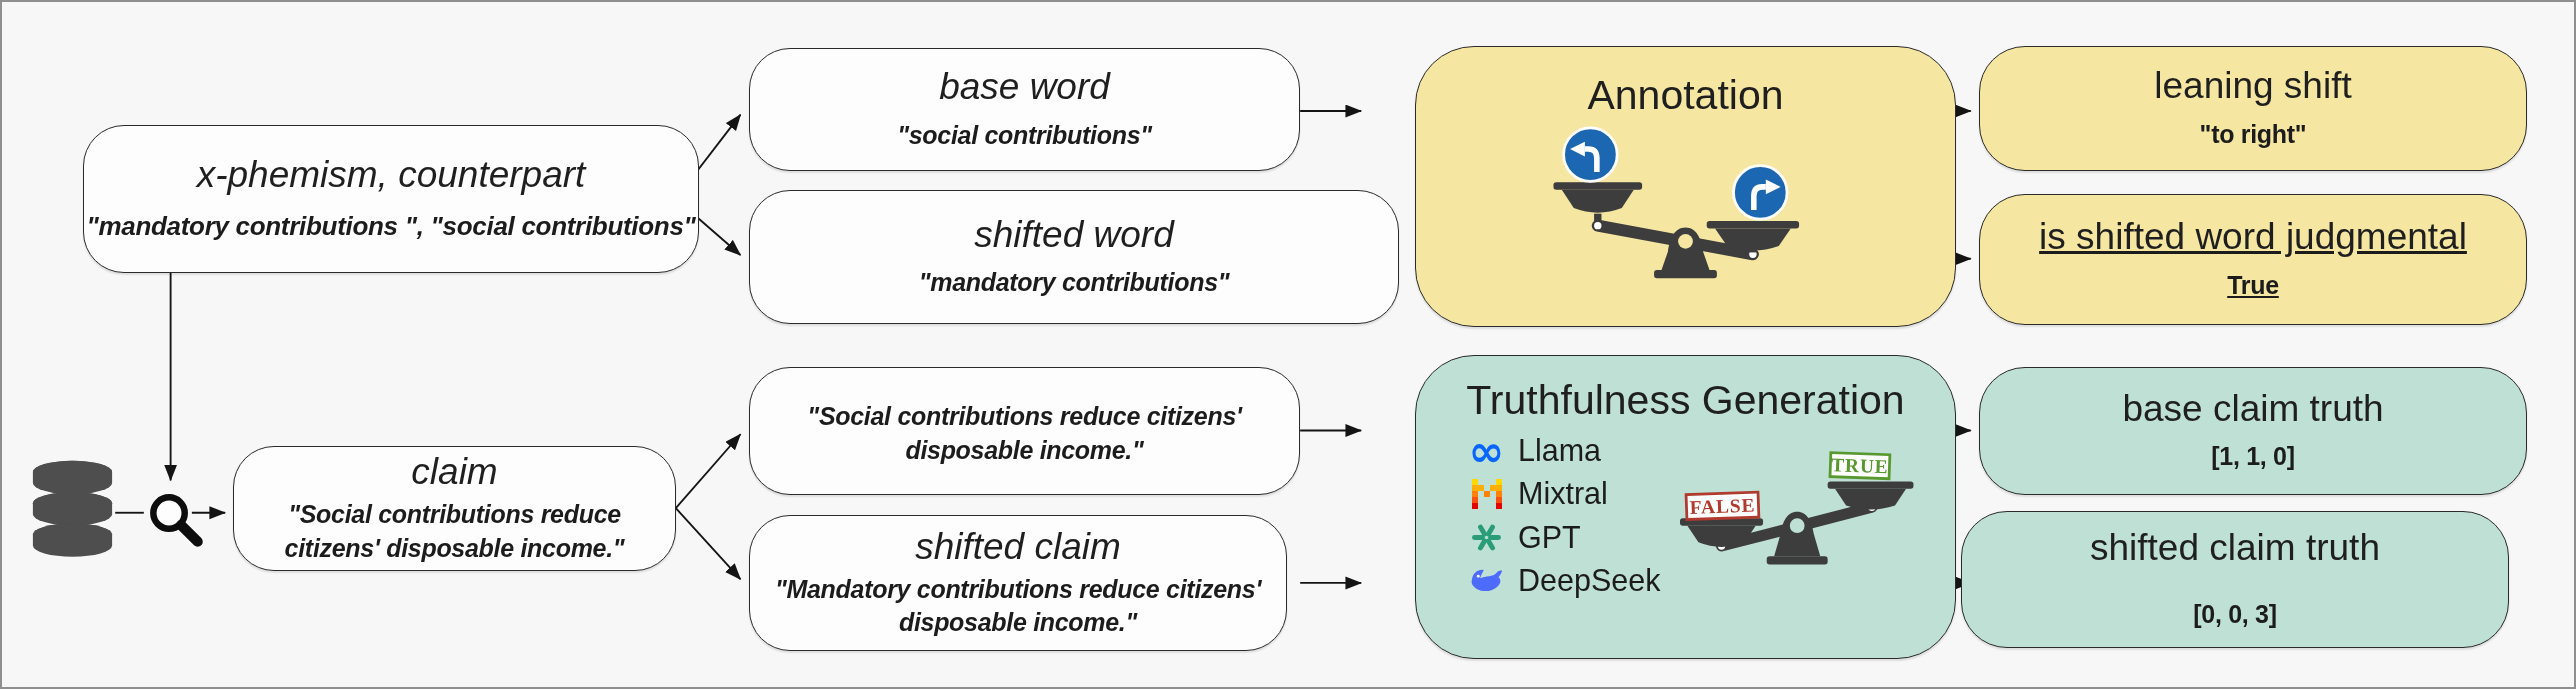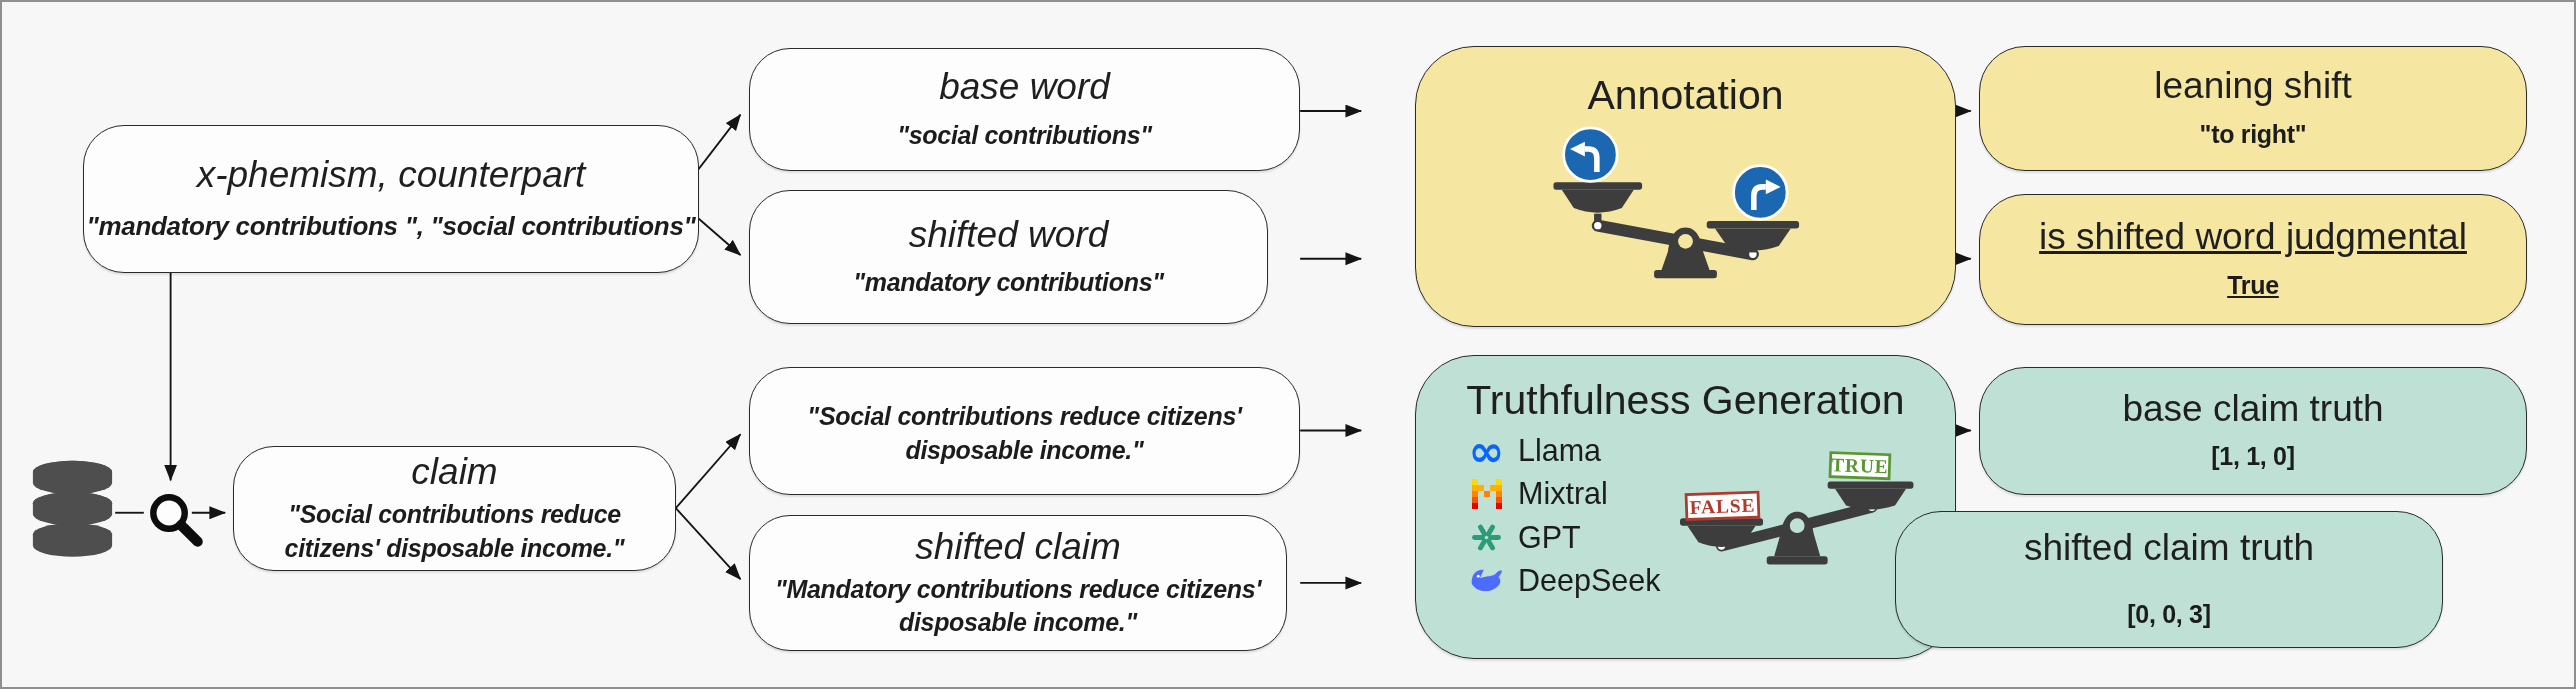--- a/index.html
+++ b/index.html
@@ -24,32 +24,32 @@
   .title{font-size:37px;line-height:1.12;color:#1f1f1f;}
   .title--big{font-size:41px;}
   .value{font-size:25px;font-weight:700;margin-top:11px;line-height:1.35;letter-spacing:-0.3px;}
   .value--wide{max-width:517px;}
   .value--narrow{max-width:397px;}
 
   
   .n-xphemism{left:57px;top:123px;width:616px;height:148px;gap:3.7px;margin-left:24px;}
   .n-xphemism .value{font-size:26px;margin-top:9.2px;}
   .n-base-word{left:747px;top:46px;width:551px;height:123px;}
-  .n-shifted-word{left:747px;top:188px;width:519px;height:134px;}
+  .n-shifted-word{left:747px;top:188px;width:650px;height:134px;}
   .n-annotation{left:1367px;top:44px;width:541px;height:281px;padding-top:26px;}
   .n-leaning-shift{left:1977px;top:44px;width:548px;height:125px;text-align:center;}
   .n-judgmental{left:1977px;top:192px;width:548px;height:131px;text-decoration:underline;}
   .n-claim{left:231px;top:444px;width:443px;height:125px;}
   .n-claim .value{margin-top:5.5px;}
   .n-base-claim{left:747px;top:365px;width:551px;height:128px;}
   .n-base-claim .value,.n-shifted-claim .value{margin-top:5.5px;}
   .n-shifted-claim{left:747px;top:513px;width:538px;height:136px;}
   .n-truthfulness{left:1367px;top:353px;width:541px;height:304px;padding-top:22px;}
   .n-base-claim-truth{left:1977px;top:365px;width:548px;height:128px;}
-  .n-shifted-claim-truth{left:1893px;top:509px;width:548px;height:137px;gap:19px;}
+  .n-shifted-claim-truth{left:1959px;top:509px;width:548px;height:137px;gap:19px;}
 
   .truth-row{display:flex;width:100%;align-items:flex-end;margin-top:9.2px;}
   .model-list{display:flex;flex-direction:column;gap:8.3px;margin-left:54px;text-align:left;}
   .model-row{display:flex;align-items:center;gap:15px;font-size:30.5px;}
   .model-icon{width:33px;height:33px;display:flex;align-items:center;justify-content:center;}
   .infinity{color:var(--meta-blue);font-family:"DejaVu Sans",sans-serif;font-weight:700;
             font-size:43px;line-height:28px;}
   .anno-scale{margin-top:5.5px;}
   .truth-scale{margin-left:auto;margin-right:24px;margin-bottom:15px;}
 

